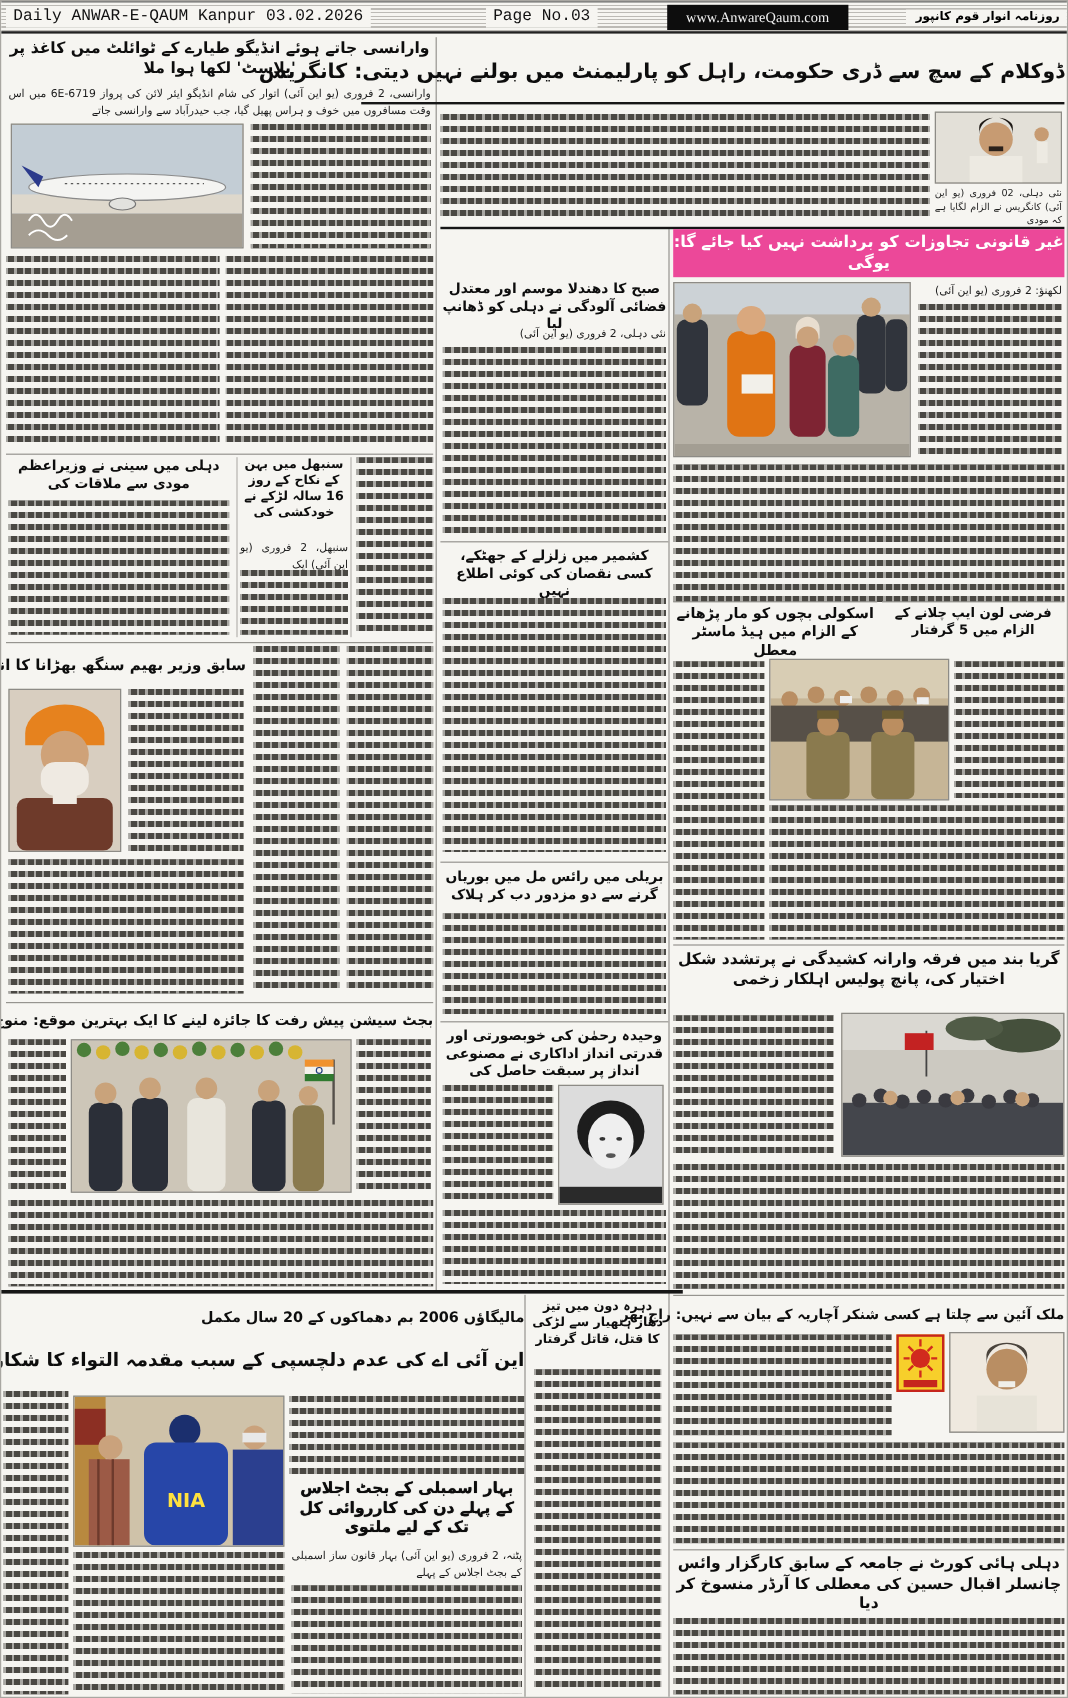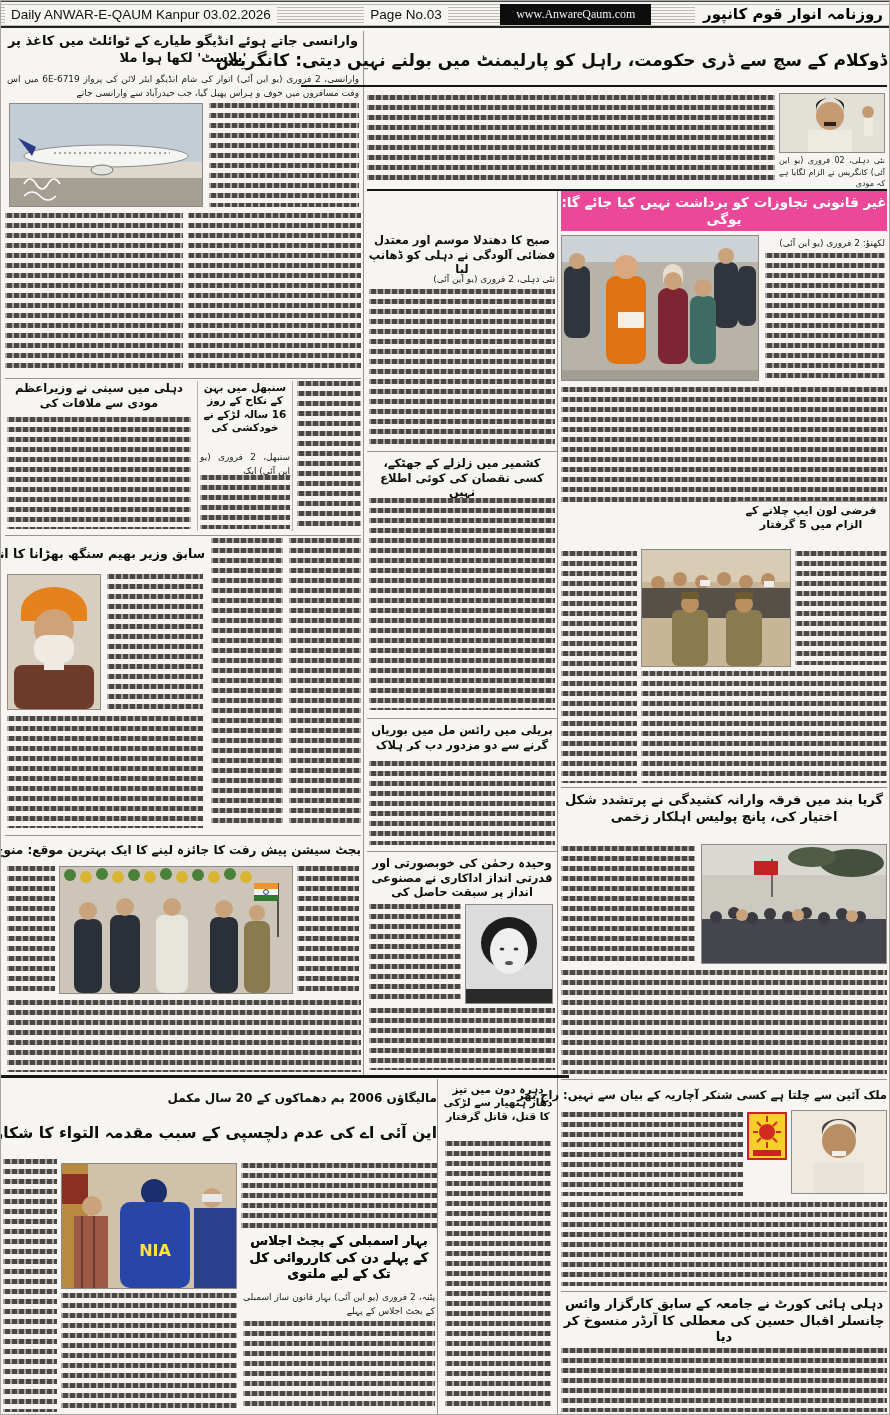--- a/index.html
+++ b/index.html
@@ -13,23 +13,23 @@
       repeating-linear-gradient(to right, rgba(246,245,241,.55) 0 2px, rgba(246,245,241,0) 2px 7px),
       repeating-linear-gradient(to bottom,#4a4843 0 5px,transparent 5px 10px)}
   .vr{position:absolute;width:1px;background:#96948f}
   .hrr{position:absolute;background:#161616}
   .ph{position:absolute;overflow:hidden;border:1px solid #8d8b86;background:#c9c5bc}
   .banner{background:#ec4899;color:#fff;display:flex;align-items:center;justify-content:center}
   
   .hdr{position:absolute;left:0;top:0;width:890px;height:27px;border-top:1px solid #444;border-bottom:2px solid #222;
        background:repeating-linear-gradient(to bottom,#f6f5f1 0 2px,#bcbab5 2px 3px);
        display:flex;align-items:center}
-  .chip{background:#f6f5f1;padding:1px 6px;font-family:Liberation Sans, sans-serif;font-size:13.5px;color:#111;white-space:nowrap}
+  .chip{background:#f6f5f1;padding:1px 6px;font-family:Liberation Mono, monospace;font-size:13.5px;color:#111;white-space:nowrap}
   .site{background:#0d0d0d;color:#f2f2f2;font-size:12px;padding:3px 16px;font-family:"Liberation Serif",serif;white-space:nowrap}
-  .mast{font-weight:bold;font-size:15px;direction:rtl;white-space:nowrap;padding:0 8px;background:#f6f5f1}
+  .mast{font-weight:bold;font-size:10px;direction:rtl;white-space:nowrap;padding:0 8px;background:#f6f5f1}
   .nw{white-space:nowrap;overflow:visible}
 </style>
 </head>
 <body>
 
 <div class="page">
 
   <div class="hdr">
     <span class="chip" style="margin-left:4px"><span>Daily ANWAR-E-QAUM Kanpur</span>&nbsp;<span>03.02.2026</span></span>
     <span style="flex:1"></span>
@@ -214,20 +214,21 @@
         <rect x="194" y="22" width="24" height="6" fill="#f4f2ec"></rect>
         <rect x="194" y="28" width="24" height="6" fill="#2f7a2f"></rect>
         <circle cx="206" cy="25" r="2.4" fill="none" stroke="#24407f" stroke-width="1"></circle>
       </svg>
     </div>
     <div class="abs ft" style="left:2px;top:30px;width:48px;height:128px"></div>
     <div class="abs ft" style="left:292px;top:30px;width:62px;height:128px"></div>
     <div class="abs ft" style="left:2px;top:164px;width:354px;height:72px"></div>
   </div>
 
+  <div class="abs hl" style="left:560px;top:500px;width:170px;height:46px;font-size:12px;border-top:1px solid #96948f;padding-top:2px">اسکولی بچوں کو مار پڑھانے کے الزام میں ہیڈ ماسٹر معطل</div>
   <div class="abs hl" style="left:734px;top:500px;width:152px;height:46px;font-size:11px;border-top:1px solid #96948f;padding-top:2px">فرضی لون ایپ چلانے کے الزام میں 5 گرفتار</div>
   <div class="ph" style="left:640px;top:548px;width:150px;height:118px">
     <svg width="148" height="116">
       <rect width="148" height="116" fill="#c6b596"></rect>
       <rect width="148" height="32" fill="#d8cdb4"></rect>
       <g fill="#b98e63">
         <circle cx="16" cy="33" r="7"></circle>
           <circle cx="38" cy="29" r="7"></circle>
           <circle cx="60" cy="32" r="7"></circle>
         <circle cx="82" cy="29" r="7"></circle>

